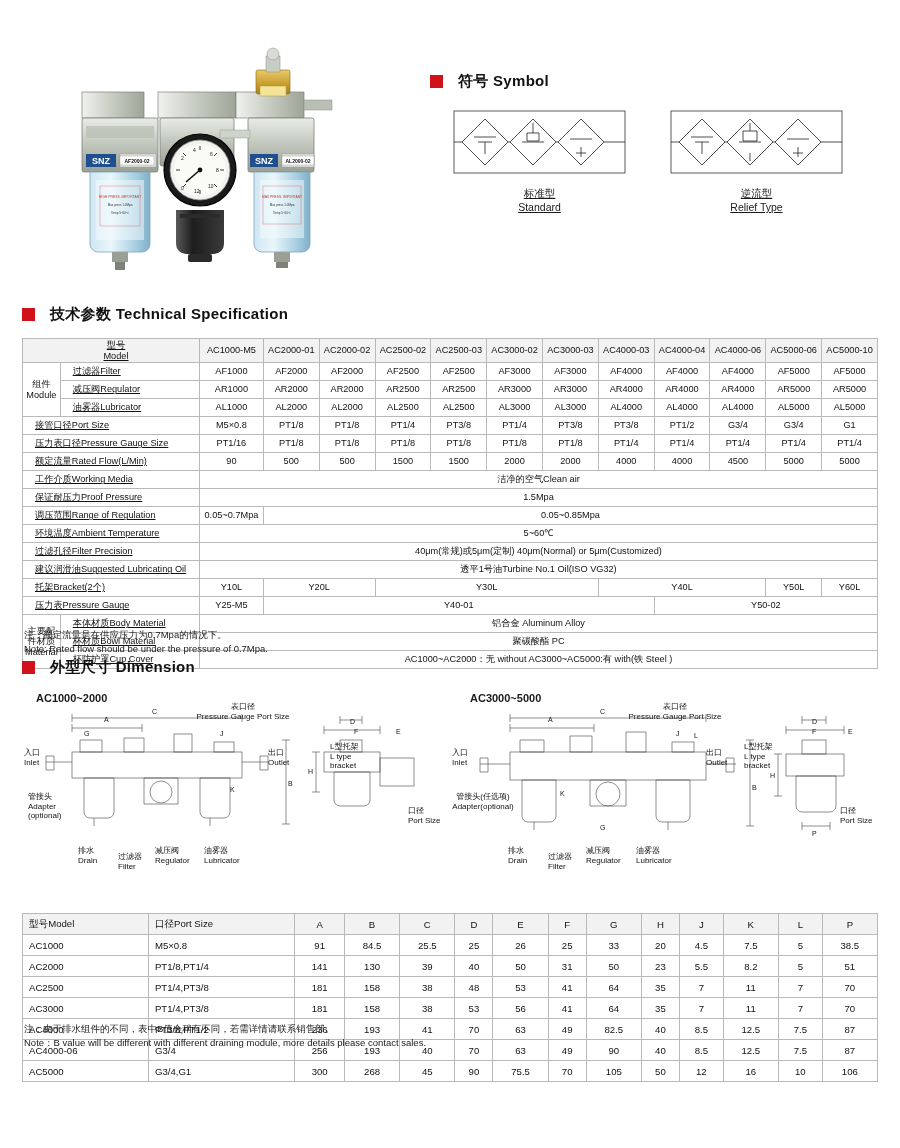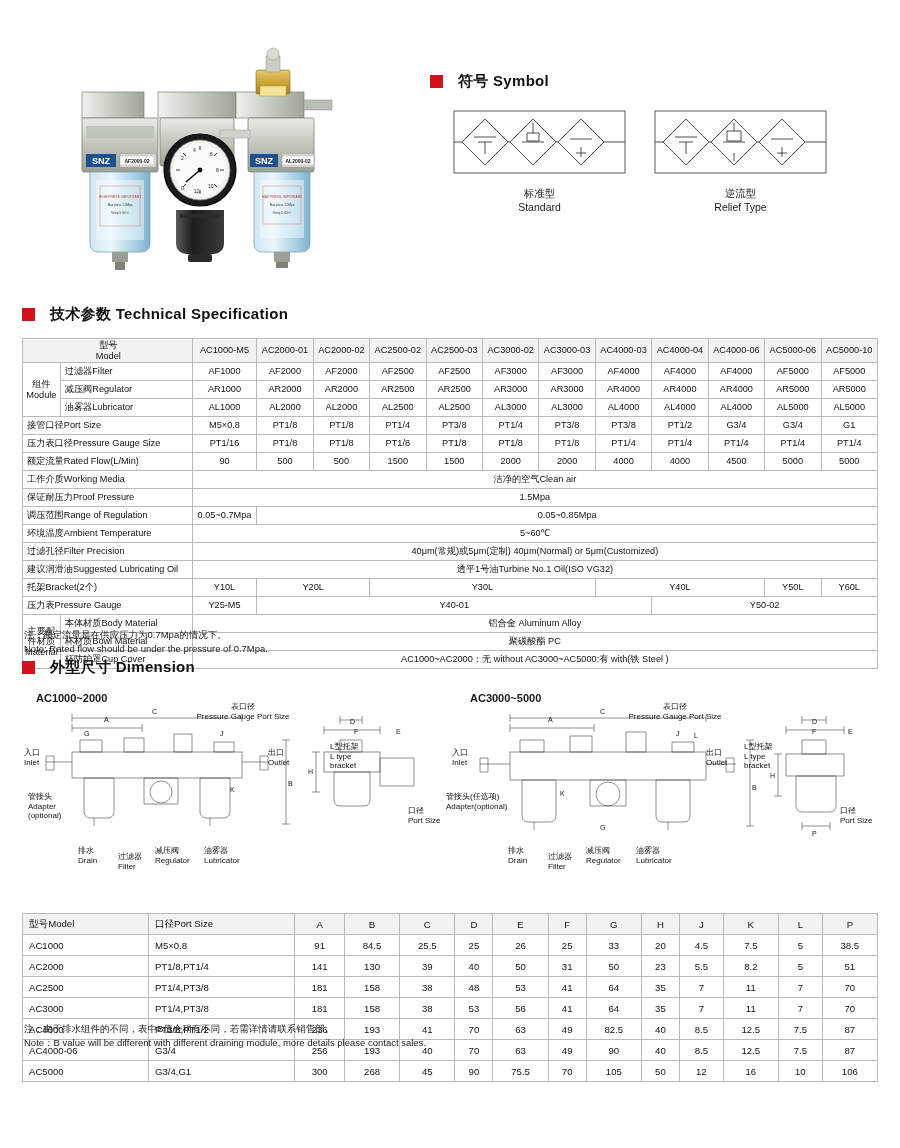--- a/index.html
+++ b/index.html
@@ -13,31 +13,31 @@
   
   .sec-head{display:flex;align-items:center;gap:15px;}
   .sec-head .mark{width:13px;height:13px;background:#d0121b;display:inline-block;}
   .sec-head .txt{font-size:15px;font-weight:bold;color:#111;letter-spacing:.3px;}
 
   
   .photo{position:absolute;left:60px;top:30px;width:360px;height:250px;}
 
   
   .symbol-wrap{position:absolute;left:430px;top:72px;width:430px;}
-  .symbol-row{display:flex;gap:26px;margin-top:18px;margin-left:22px;}
+  .symbol-row{display:flex;gap:42px;margin-top:18px;margin-left:22px;text-decoration:underline;}
   .sym-box{width:175px;}
   .sym-cap{text-align:center;font-size:10.5px;line-height:1.35;margin-top:5px;}
 
   
   #spec-head{position:absolute;left:22px;top:305px;}
   table.spec{position:absolute;left:22px;top:338px;border-collapse:collapse;
              width:856px;font-size:9.2px;background:#fff;}
   table.spec td,table.spec th{border:1px solid #b9b9b9;padding:1px 2px;text-align:center;
              height:15px;line-height:1.15;color:#111;font-weight:normal;}
-  table.spec .lbl{text-align:left;padding-left:4px;white-space:nowrap;}
+  table.spec .lbl{text-align:left;padding-left:12px;white-space:nowrap;text-decoration:underline;}
   table.spec .hdr{background:#f2f2f2;}
   table.spec .lgroup{width:30px;}
   .note{position:absolute;left:24px;top:628px;font-size:9.5px;line-height:1.45;}
 
   
   #dim-head{position:absolute;left:22px;top:658px;}
   .dim-title{position:absolute;font-size:11px;font-weight:bold;}
   .dwg-label{position:absolute;font-size:8px;line-height:1.2;text-align:center;color:#111;}
   .dwg-label.left{text-align:left;}
 
@@ -539,21 +539,21 @@
 
   <div class="dwg-label" style="left:620px;top:702px;width:110px;">
     <span>表口径</span><br><span>Pressure Gauge Port Size</span>
   </div>
   <div class="dwg-label left" style="left:452px;top:748px;width:30px;">
     <span>入口</span><br><span>Inlet</span>
   </div>
   <div class="dwg-label left" style="left:706px;top:748px;width:30px;">
     <span>出口</span><br><span>Outlet</span>
   </div>
-  <div class="dwg-label left" style="left:446px;top:792px;width:74px;">
+  <div class="dwg-label left" style="left:446px;top:792px;width:74px;text-align:center;">
     <span>管接头(任选项)</span><br><span>Adapter(optional)</span>
   </div>
   <div class="dwg-label left" style="left:508px;top:846px;width:34px;">
     <span>排水</span><br><span>Drain</span>
   </div>
   <div class="dwg-label left" style="left:548px;top:852px;width:34px;">
     <span>过滤器</span><br><span>Filter</span>
   </div>
   <div class="dwg-label left" style="left:586px;top:846px;width:42px;">
     <span>减压阀</span><br><span>Regulator</span>

